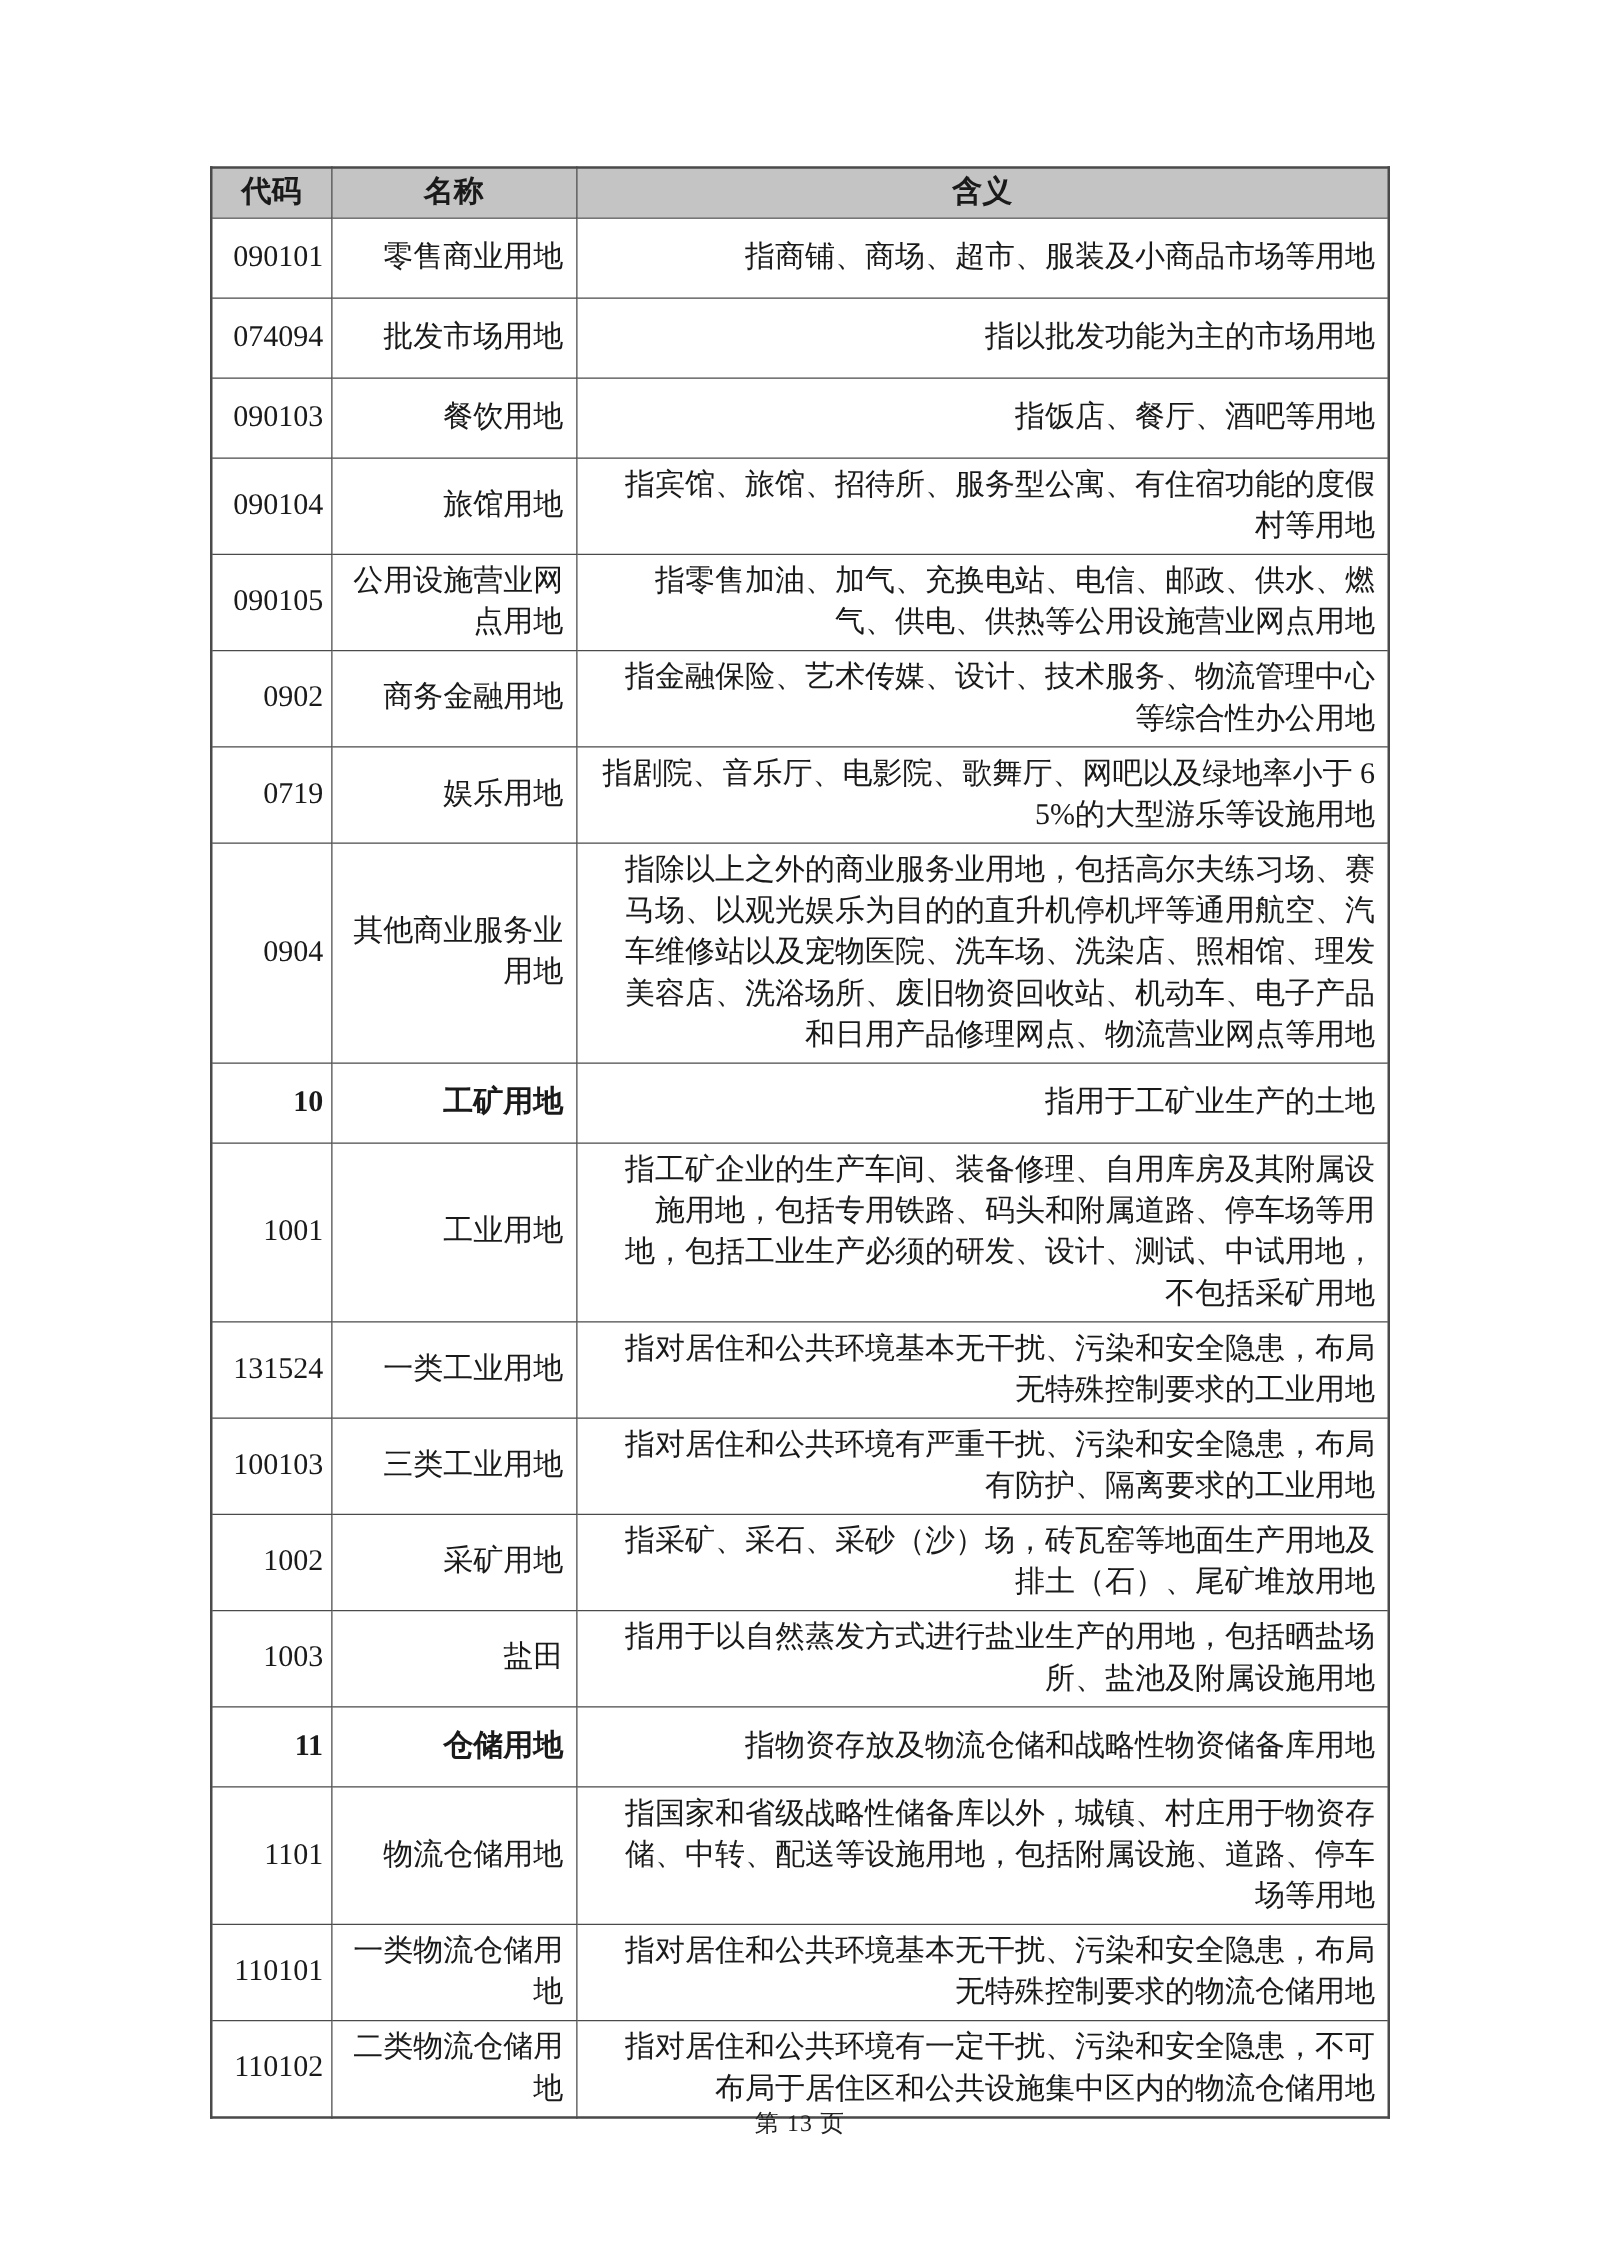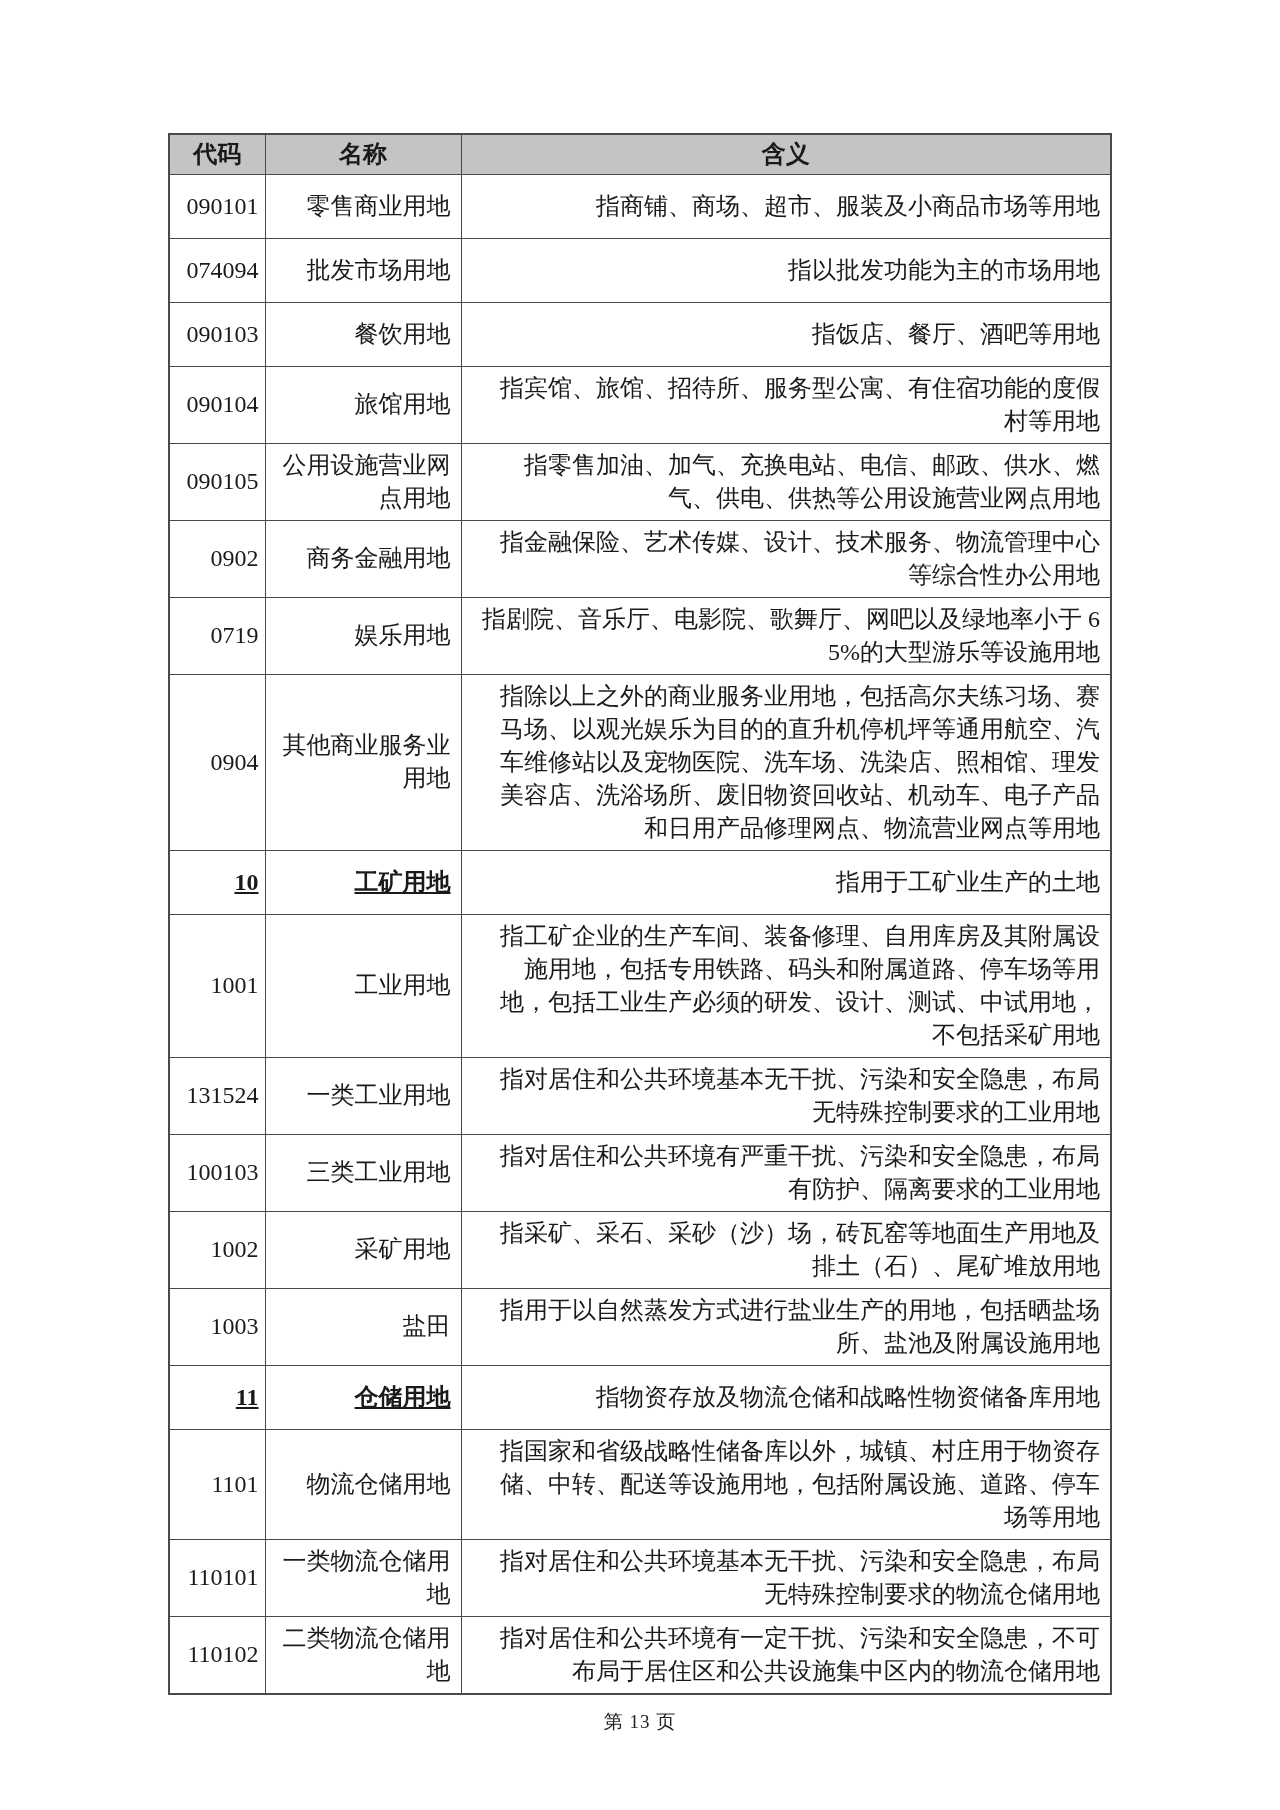--- a/index.html
+++ b/index.html
@@ -52,32 +52,31 @@
 
   td.cell-code  { padding-left: 14px; padding-right: 6px; }
   td.cell-name  { padding-left: 12px; padding-right: 10px; margin-top: 17px; }
   td.cell-meaning {
     padding-left: 16px;
     padding-right: 10px;
     text-align: justify;
     margin-left: 23px;
   }
   tr.emph td.cell-code,
-  tr.emph td.cell-name { font-weight: bold; text-decoration: underline; }
+  tr.emph td.cell-name { font-weight: bold; }
 
   .page-footer {
     position: absolute;
     top: 1686px;
     left: 0;
     width: 1280px;
     text-align: center;
     font-size: 19px;
     color: #222222;
     letter-spacing: 1px;
-    margin-top: 23px;
   }
 </style>
 </head>
 <body>
 
 <div class="table-wrap">
   <table class="land-table">
     <colgroup>
       <col class="c-code">
       <col class="c-name">

